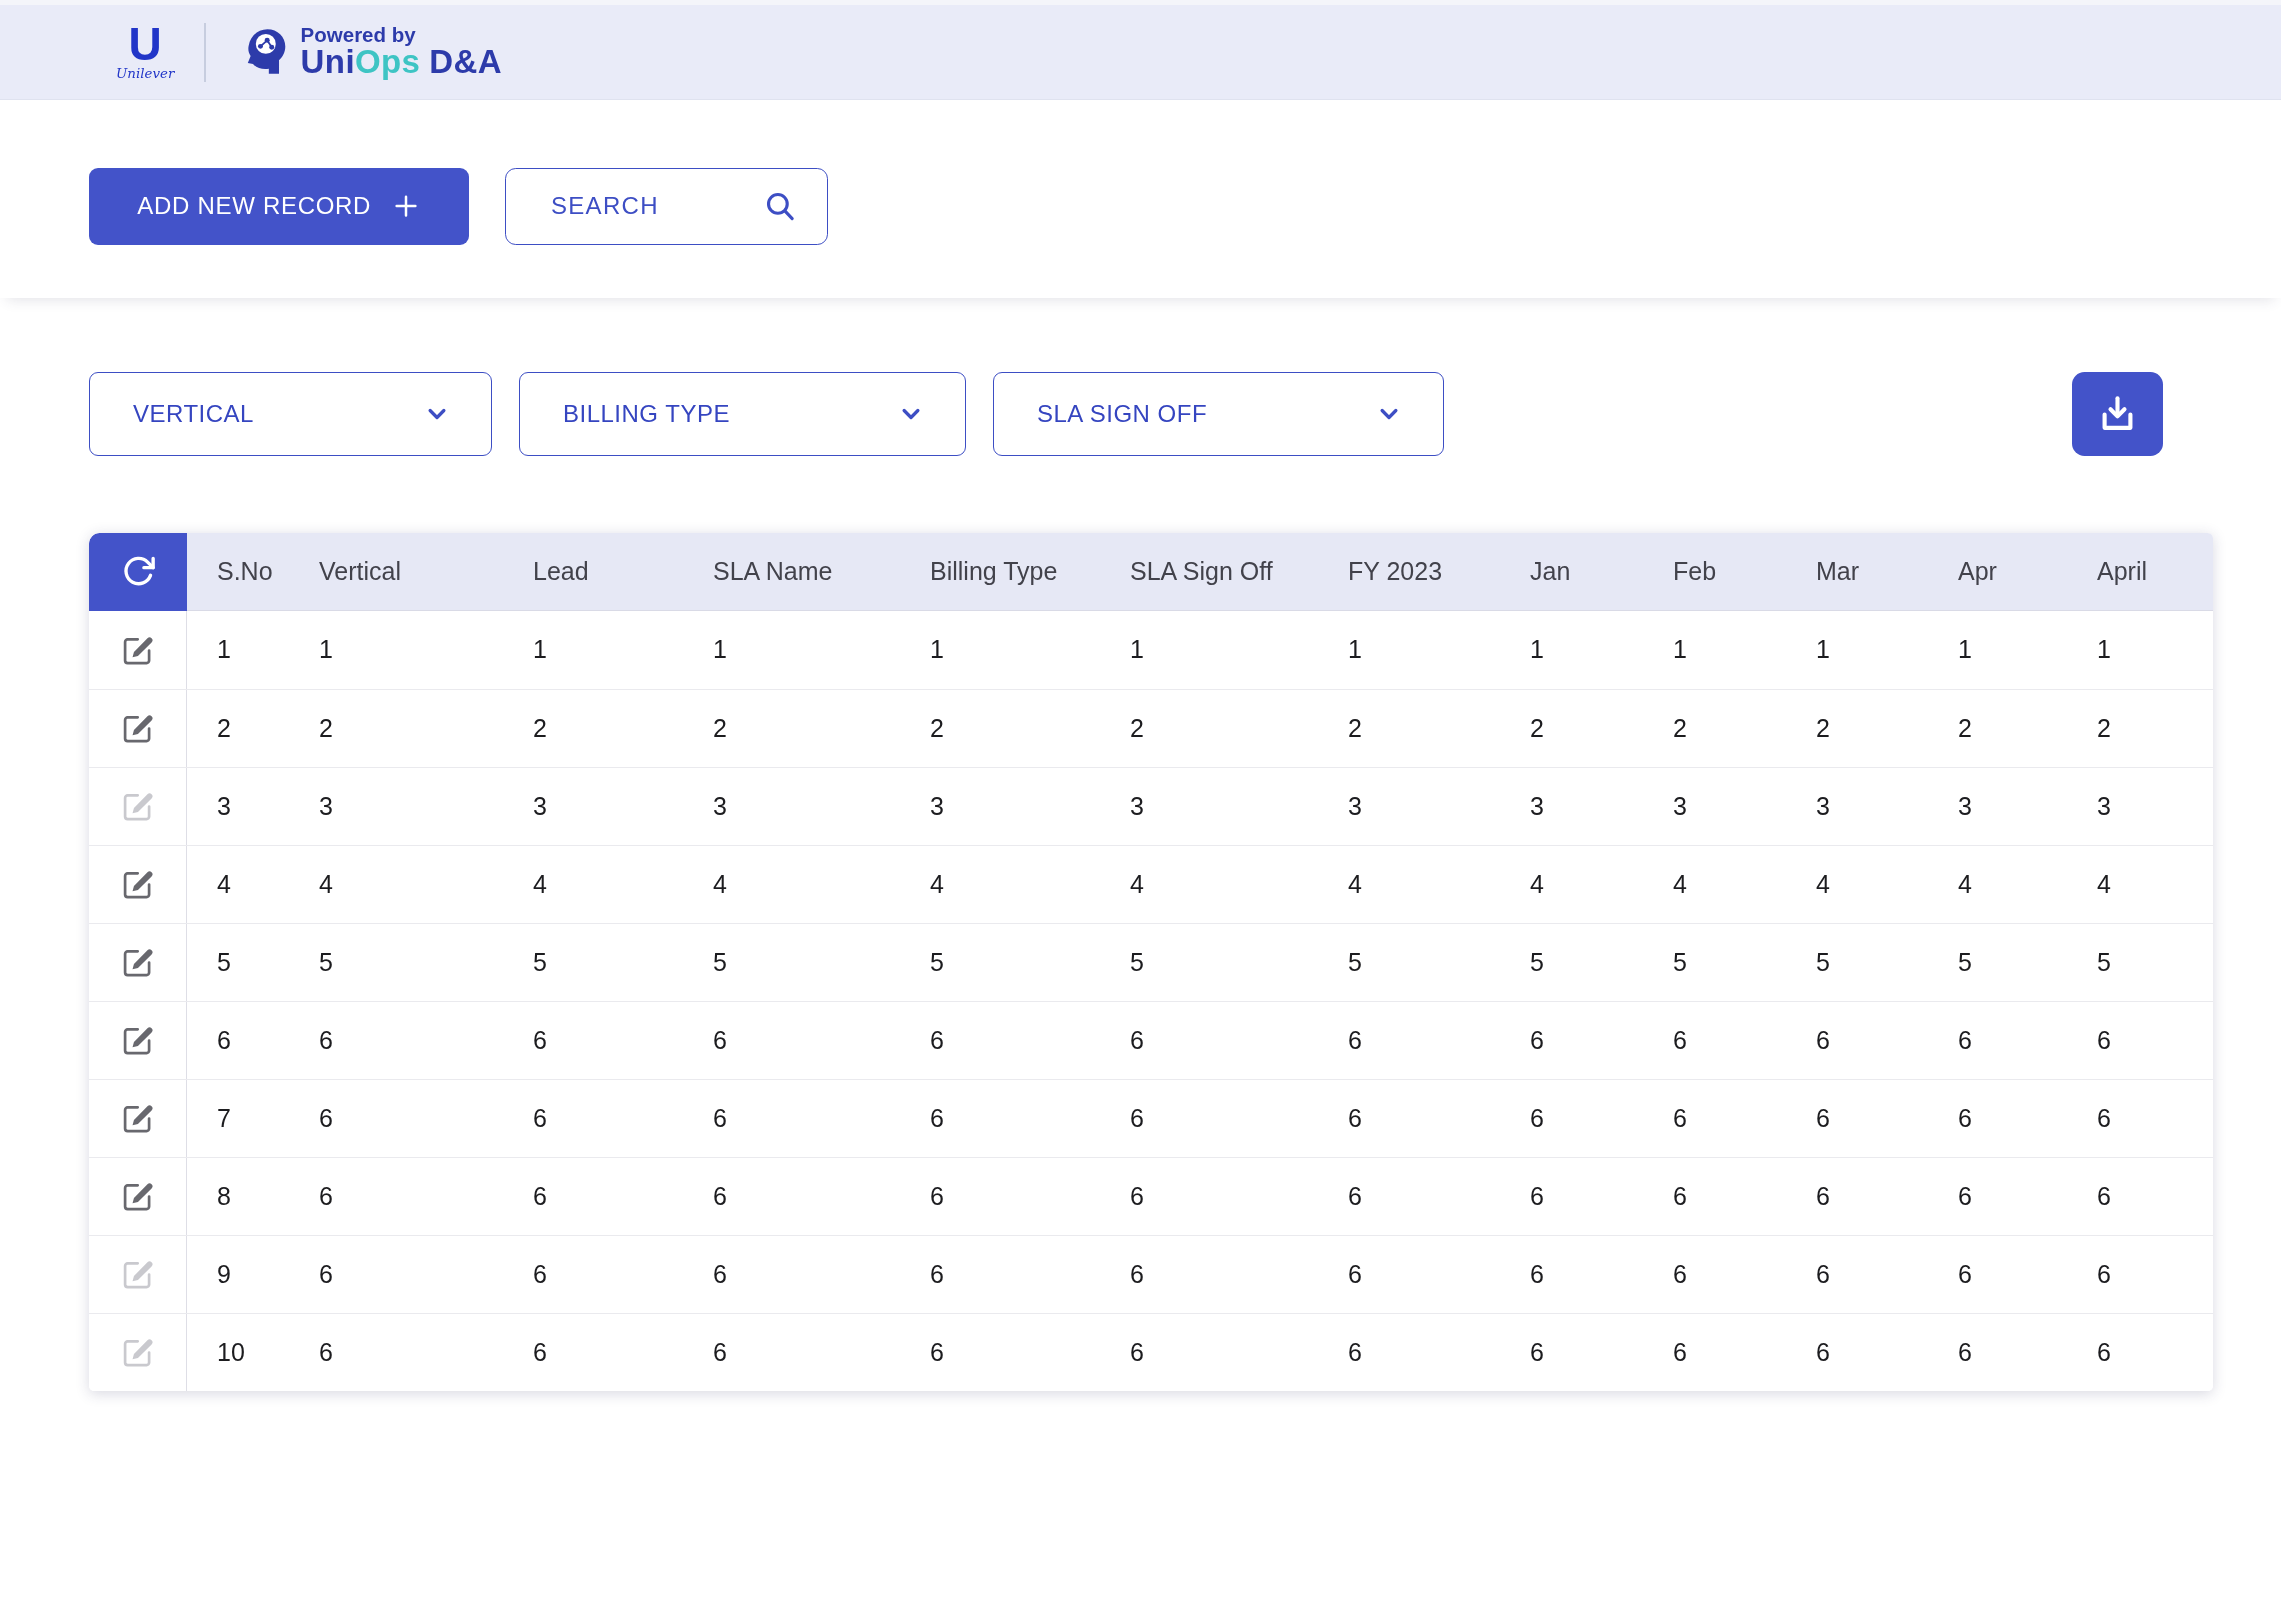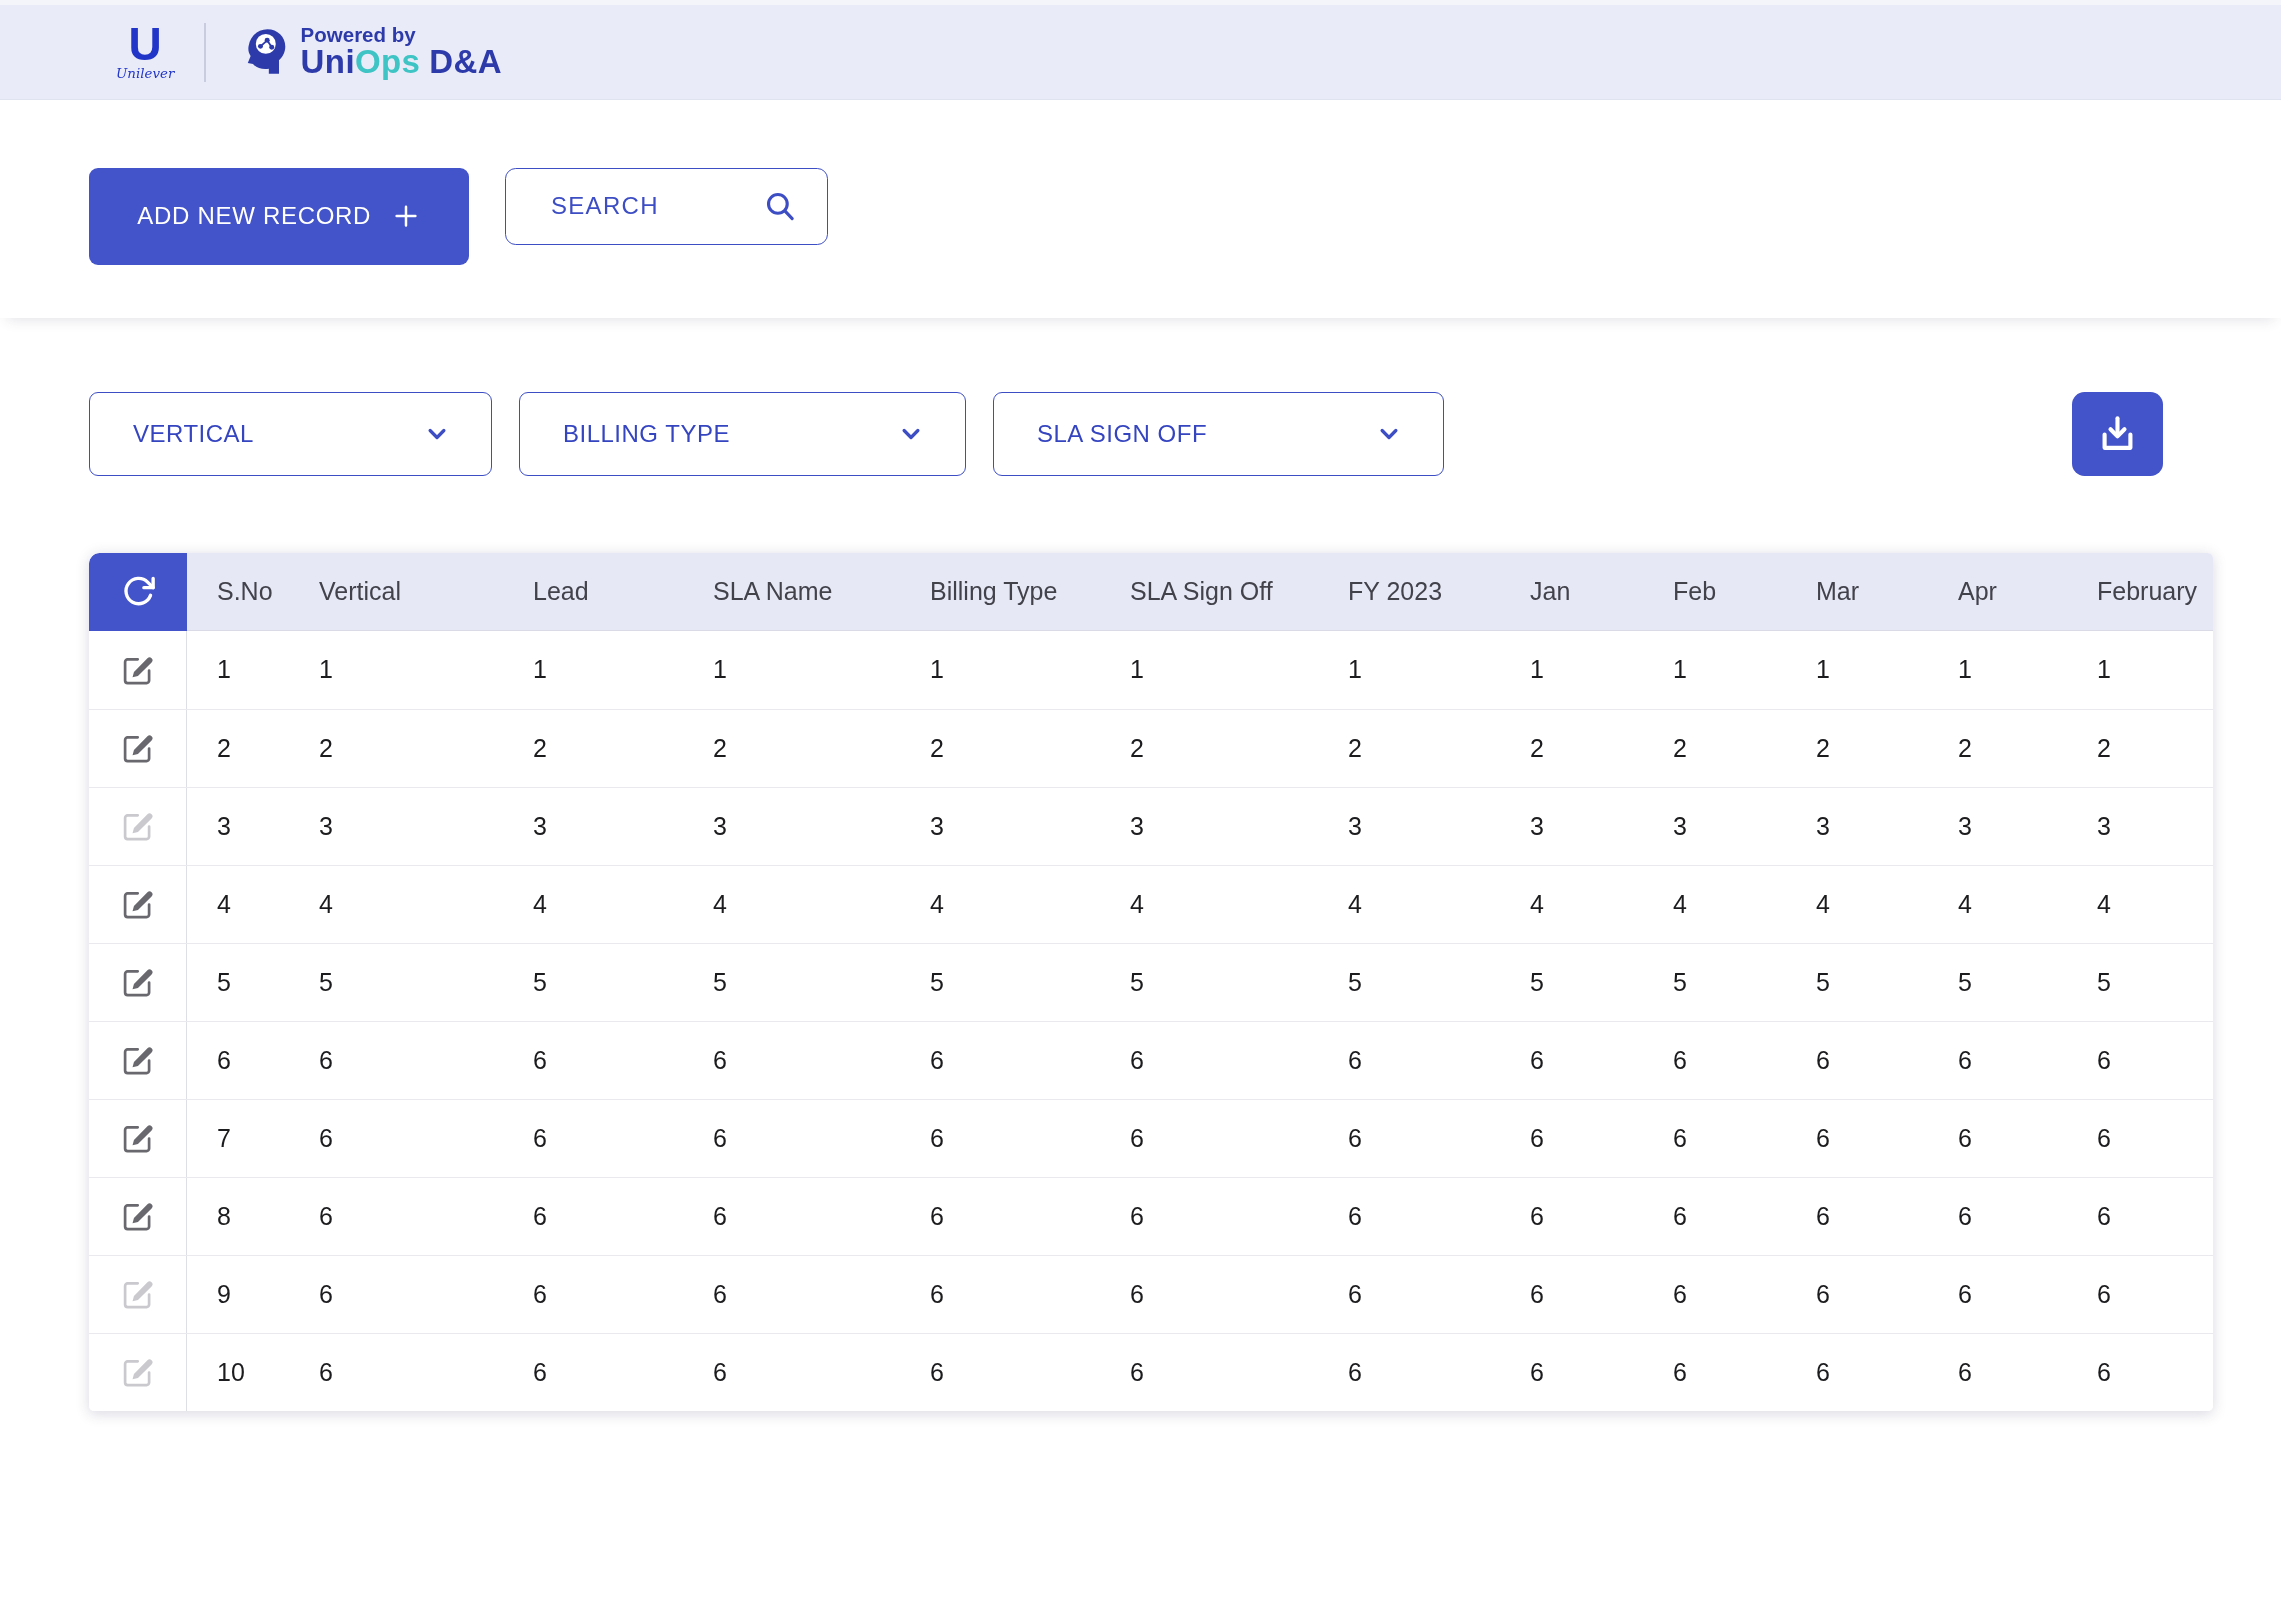--- a/index.html
+++ b/index.html
@@ -55,21 +55,21 @@
   }
   .page-title{
     font-size:41px;font-weight:700;letter-spacing:1.3px;color:#17171a;
   }
   .breadcrumb{display:flex;align-items:center;gap:14.3px;margin-top:19.6px;}
   .breadcrumb svg{width:28.5px;height:28.5px;display:block;}
   .crumb-sep{font-size:25px;color:#55555f;}
   .crumb-current{font-size:25px;color:var(--breadcrumb_link,#8F9CE2);}
   .head-actions{display:flex;gap:36px;margin-top:28.5px;}
   .btn-primary{
-    width:380px;height:97px;border:none;border-radius:9px;
+    width:380px;height:77px;border:none;border-radius:9px;
     background:var(--primary_blue,#4353C9);color:#fff;
     font-family:"Liberation Sans",sans-serif;
     font-size:24px;letter-spacing:0.7px;
     display:flex;align-items:center;justify-content:center;gap:19.6px;
     cursor:pointer;
   }
   .btn-primary svg{width:30px;height:30px;}
   .search-box{
     width:323px;height:77px;border:1.8px solid var(--outline_blue,#3D4EC4);
     border-radius:10.7px;background:#fff;
@@ -226,21 +226,21 @@
         <div class="th">Vertical</div>
         <div class="th">Lead</div>
         <div class="th">SLA Name</div>
         <div class="th">Billing Type</div>
         <div class="th">SLA Sign Off</div>
         <div class="th">FY 2023</div>
         <div class="th">Jan</div>
         <div class="th">Feb</div>
         <div class="th">Mar</div>
         <div class="th">Apr</div>
-        <div class="th">February</div>
+        <div class="th">April</div>
       </div>
     <div id="table-body">
 
     <div class="tr">
           <div class="edit-cell">
             <button class="edit-btn"><svg viewBox="0 0 24 24" aria-hidden="true">
     <path d="M19.4 12.4V19a1.7 1.7 0 0 1-1.7 1.7H5.1A1.7 1.7 0 0 1 3.4 19V6.6a1.7 1.7 0 0 1 1.7-1.7h6.7" fill="none" stroke="currentColor" stroke-width="1.8" stroke-linecap="round"></path>
     <path d="M9.3 13.3 18.3 4.2a1.95 1.95 0 0 1 2.76 2.76l-9.1 9.1-3.6.84Z" fill="currentColor"></path>
   </svg></button>
           </div>

